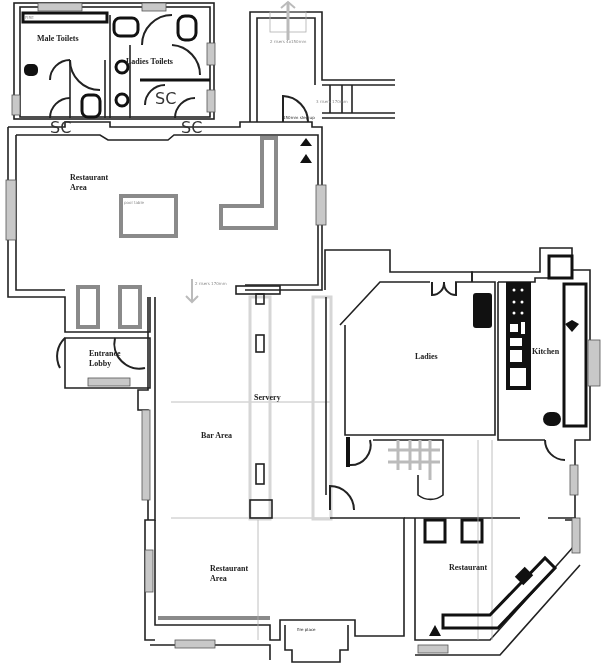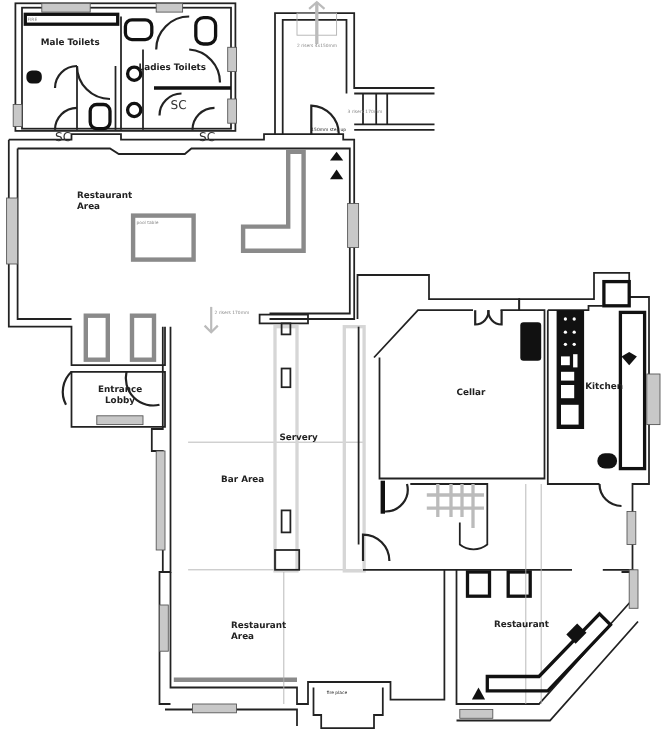--- a/index.html
+++ b/index.html
@@ -6,23 +6,23 @@
     body { width: 605px; height: 668px; overflow: hidden; position: relative; font-family: "DejaVu Sans", sans-serif; }
     svg { position: absolute; left: 0; top: 0; }
     .w { fill: none; stroke: #222; stroke-width: 1.6; }
     .wt { fill: none; stroke: #111; stroke-width: 3; }
     .g { fill: none; stroke: #8a8a8a; stroke-width: 4; }
     .gl { fill: none; stroke: #d6d6d6; stroke-width: 3; }
     .thin { fill: none; stroke: #b0b0b0; stroke-width: 0.8; }
     .win { fill: #c8c8c8; stroke: #555; stroke-width: 0.8; }
     .door { fill: none; stroke: #222; stroke-width: 2; }
     .blk { fill: #111; }
-    .lbl { position: absolute; font-size: 8px; font-weight: bold; color: #222; line-height: 10px; white-space: nowrap; }
+    .lbl { position: absolute; font-size: 8px; font-weight: bold; color: #222; line-height: 10px; white-space: nowrap; font-family: Liberation Serif, serif; }
     .sm { position: absolute; font-size: 4px; color: #888; white-space: nowrap; }
-    .sc { position: absolute; font-size: 11px; color: #333; }
+    .sc { position: absolute; font-size: 16px; color: #333; }
   </style>
 </head>
 <body>
 
 <svg width="605" height="668" viewBox="0 0 605 668">
 
   <g>
     <rect x="14" y="3" width="200" height="116" class="w"></rect>
     <rect x="20" y="7" width="190" height="110" class="w"></rect>
     <rect x="38" y="3" width="44" height="8" class="win"></rect>
@@ -188,26 +188,26 @@
 <div class="sm" style="left:270px;top:39px;">2 risers 4x150mm</div>
 <div class="sm" style="left:316px;top:99px;">3 risers 170mm</div>
 
 <div class="lbl" style="left:70px;top:173px;">
   <div>Restaurant</div>
   <div>Area</div>
 </div>
 <div class="sm" style="left:124px;top:200px;">pool table</div>
 <div class="sm" style="left:195px;top:281px;">2 risers 170mm</div>
 
-<div class="lbl" style="left:89px;top:349px;text-align:center;">
+<div class="lbl" style="left:89px;top:349px;">
   <div>Entrance</div>
   <div>Lobby</div>
 </div>
 <div class="lbl" style="left:254px;top:393px;">Servery</div>
 <div class="lbl" style="left:181px;top:431px;margin-left:20px;">Bar Area</div>
-<div class="lbl" style="left:415px;top:352px;">Cellar</div>
+<div class="lbl" style="left:415px;top:352px;">Ladies</div>
 <div class="lbl" style="left:532px;top:347px;">Kitchen</div>
 <div class="lbl" style="left:210px;top:564px;">
   <div>Restaurant</div>
   <div>Area</div>
 </div>
 <div class="sm" style="left:297px;top:627px;color:#222;">fire place</div>
 <div class="lbl" style="left:449px;top:563px;">Restaurant</div>
 
 </body></html>

